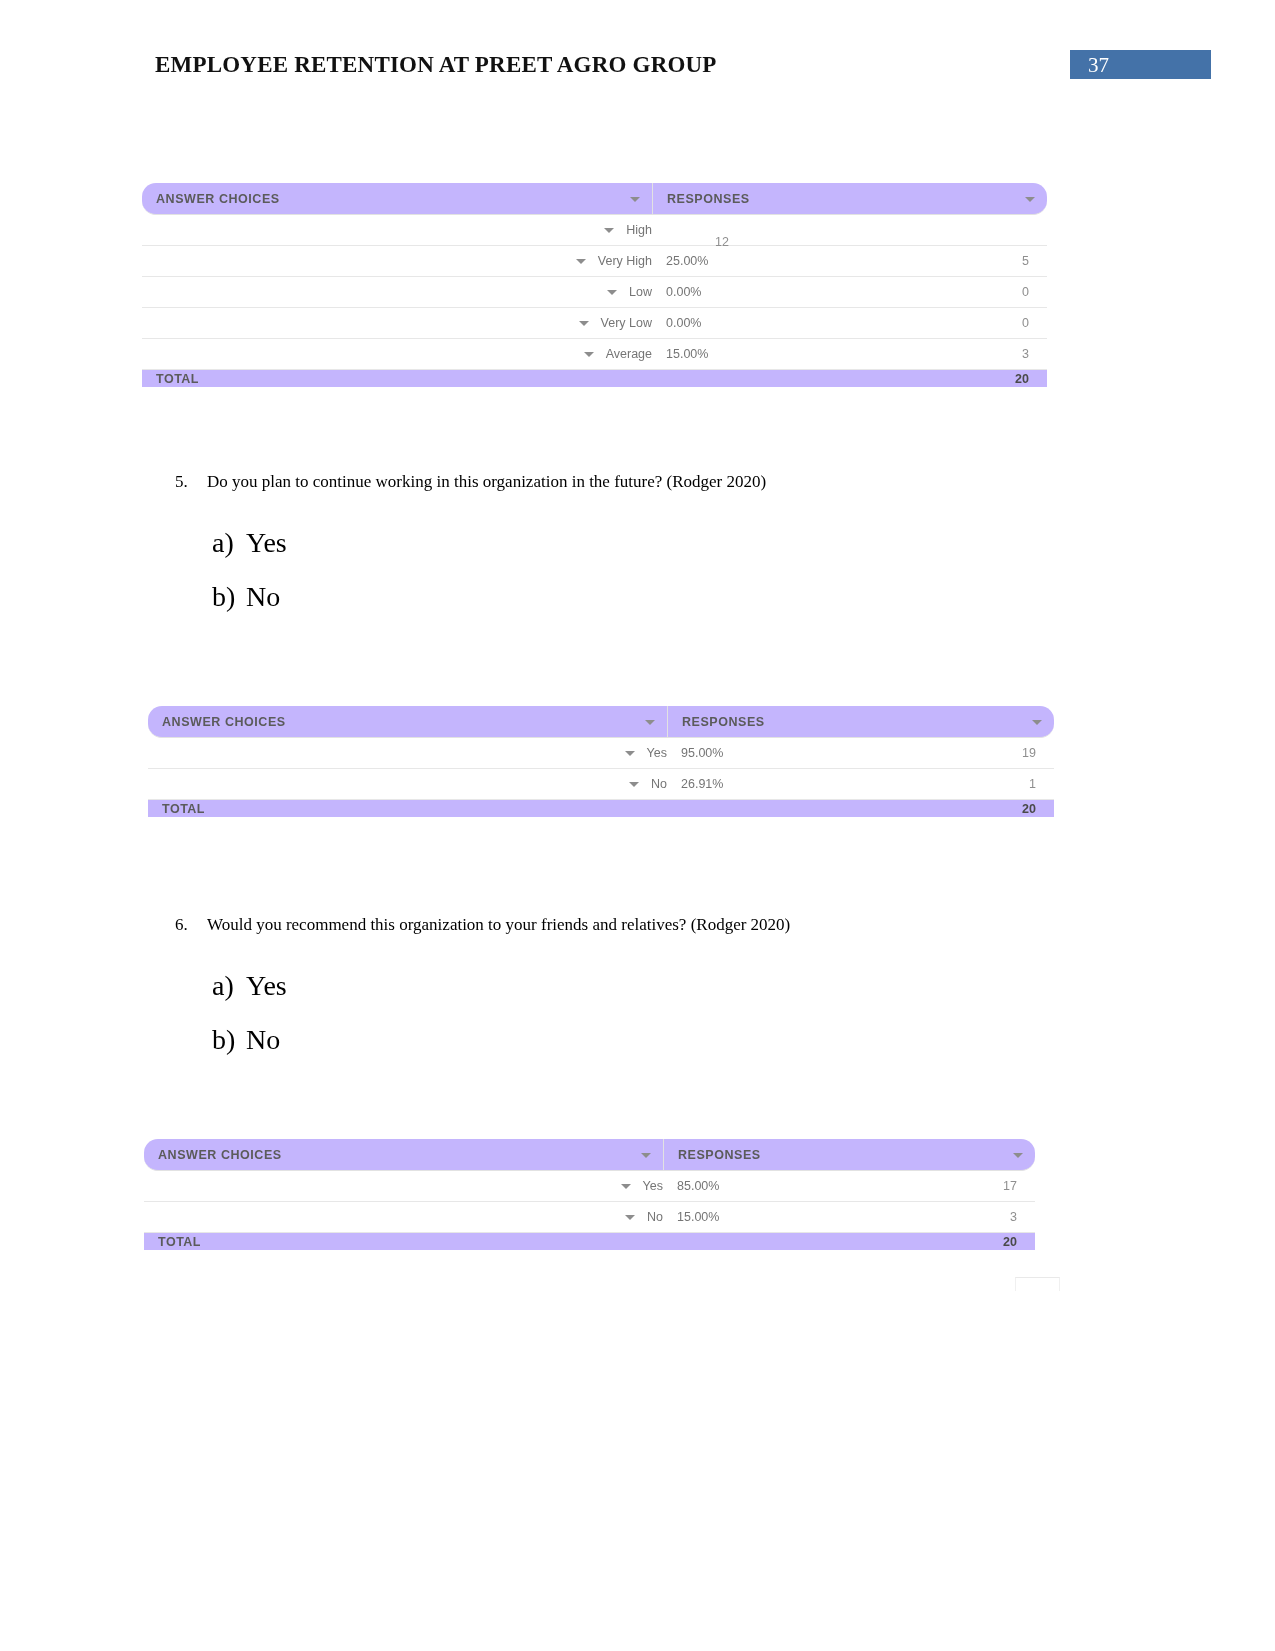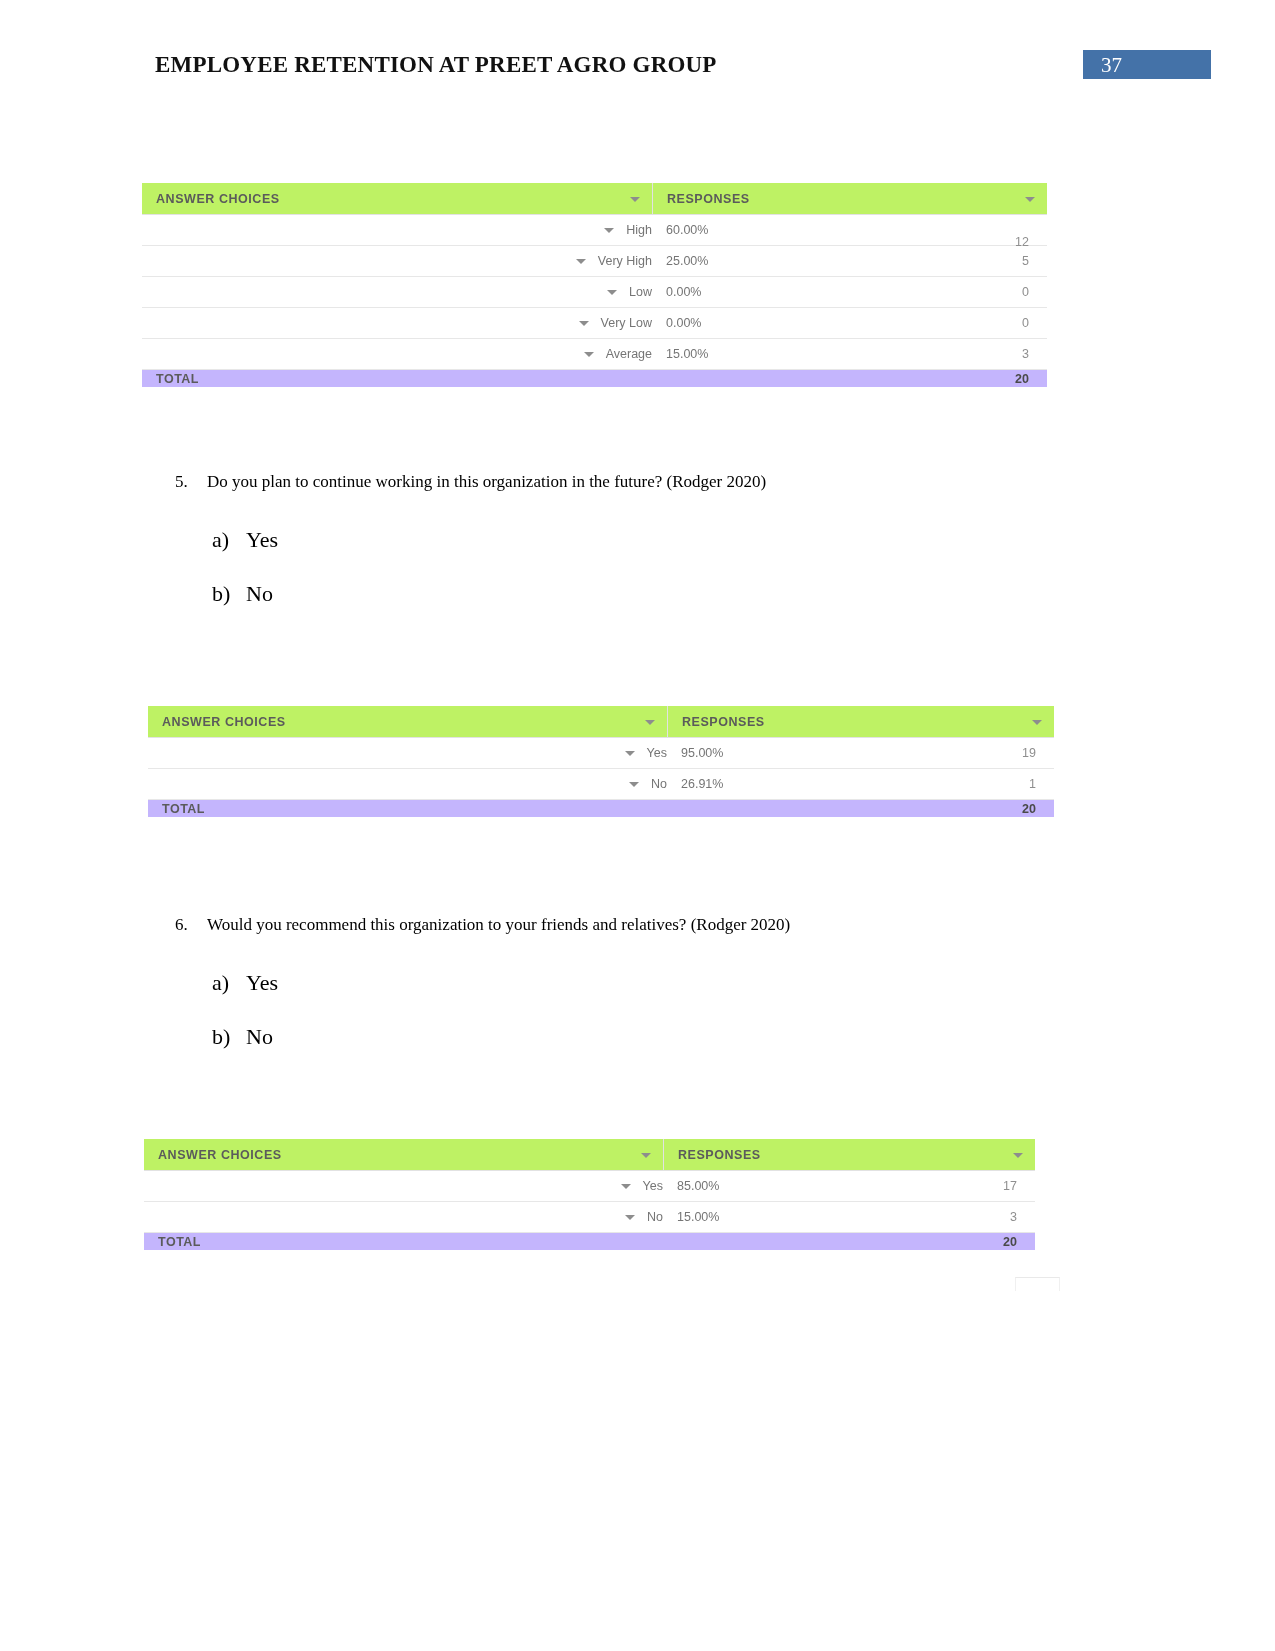--- a/index.html
+++ b/index.html
@@ -39,21 +39,21 @@
     font-size: 23px;
     letter-spacing: 0.2px;
     color: #111111;
     white-space: nowrap;
     font-weight: bold;
   }
   .page-number-box {
     position: absolute;
     right: 64px;
     top: -2px;
-    width: 128px;
+    width: 141px;
     height: 29px;
     background: #4472a8;
   }
   .page-number-text {
     position: absolute;
     left: 18px;
     top: 2px;
     font-family: "Liberation Serif", serif;
     font-size: 21px;
     color: #ffffff;
@@ -64,22 +64,23 @@
   .sm-table {
     position: absolute;
     background: #ffffff;
     font-family: "Liberation Sans", sans-serif;
     box-sizing: border-box;
   }
   .sm-head {
     display: flex;
     align-items: center;
     height: 31px;
-    background: #bef264;
+    background: #c4b5fd;
     border-bottom: 1px solid #e2e2e2;
+    border-radius: 14px;
   }
   .sm-head-cell {
     position: relative;
     display: flex;
     align-items: center;
     height: 100%;
     box-sizing: border-box;
     font-size: 12.5px;
     font-weight: 700;
     letter-spacing: 0.55px;
@@ -191,21 +192,21 @@
     color: #000000;
     white-space: nowrap;
   }
   .q-num {
     display: inline-block;
     width: 32px;
   }
   .option {
     position: absolute;
     font-family: "Liberation Serif", serif;
-    font-size: 22px;
+    font-size: 28px;
     color: #000000;
     white-space: nowrap;
   }
   .opt-letter {
     display: inline-block;
     width: 34px;
   }
 
   .faint-artifact {
     position: absolute;
@@ -241,21 +242,20 @@
         <span>RESPONSES</span>
         <span class="caret head-caret"></span>
       </div>
     </div>
 
     <div class="sm-row">
       <div class="cell-choice" style="width:510px;">
         <span class="caret row-caret"></span>
         <span>High</span>
       </div>
-      <div class="cell-pct" style="width:300px;">60.00%</div>
       <div class="cell-count" style="width:95px;margin-top:24px;">12</div>
     </div>
 
     <div class="sm-row">
       <div class="cell-choice" style="width:510px;">
         <span class="caret row-caret"></span>
         <span>Very High</span>
       </div>
       <div class="cell-pct" style="width:300px;">25.00%</div>
       <div class="cell-count" style="width:95px;">5</div>

